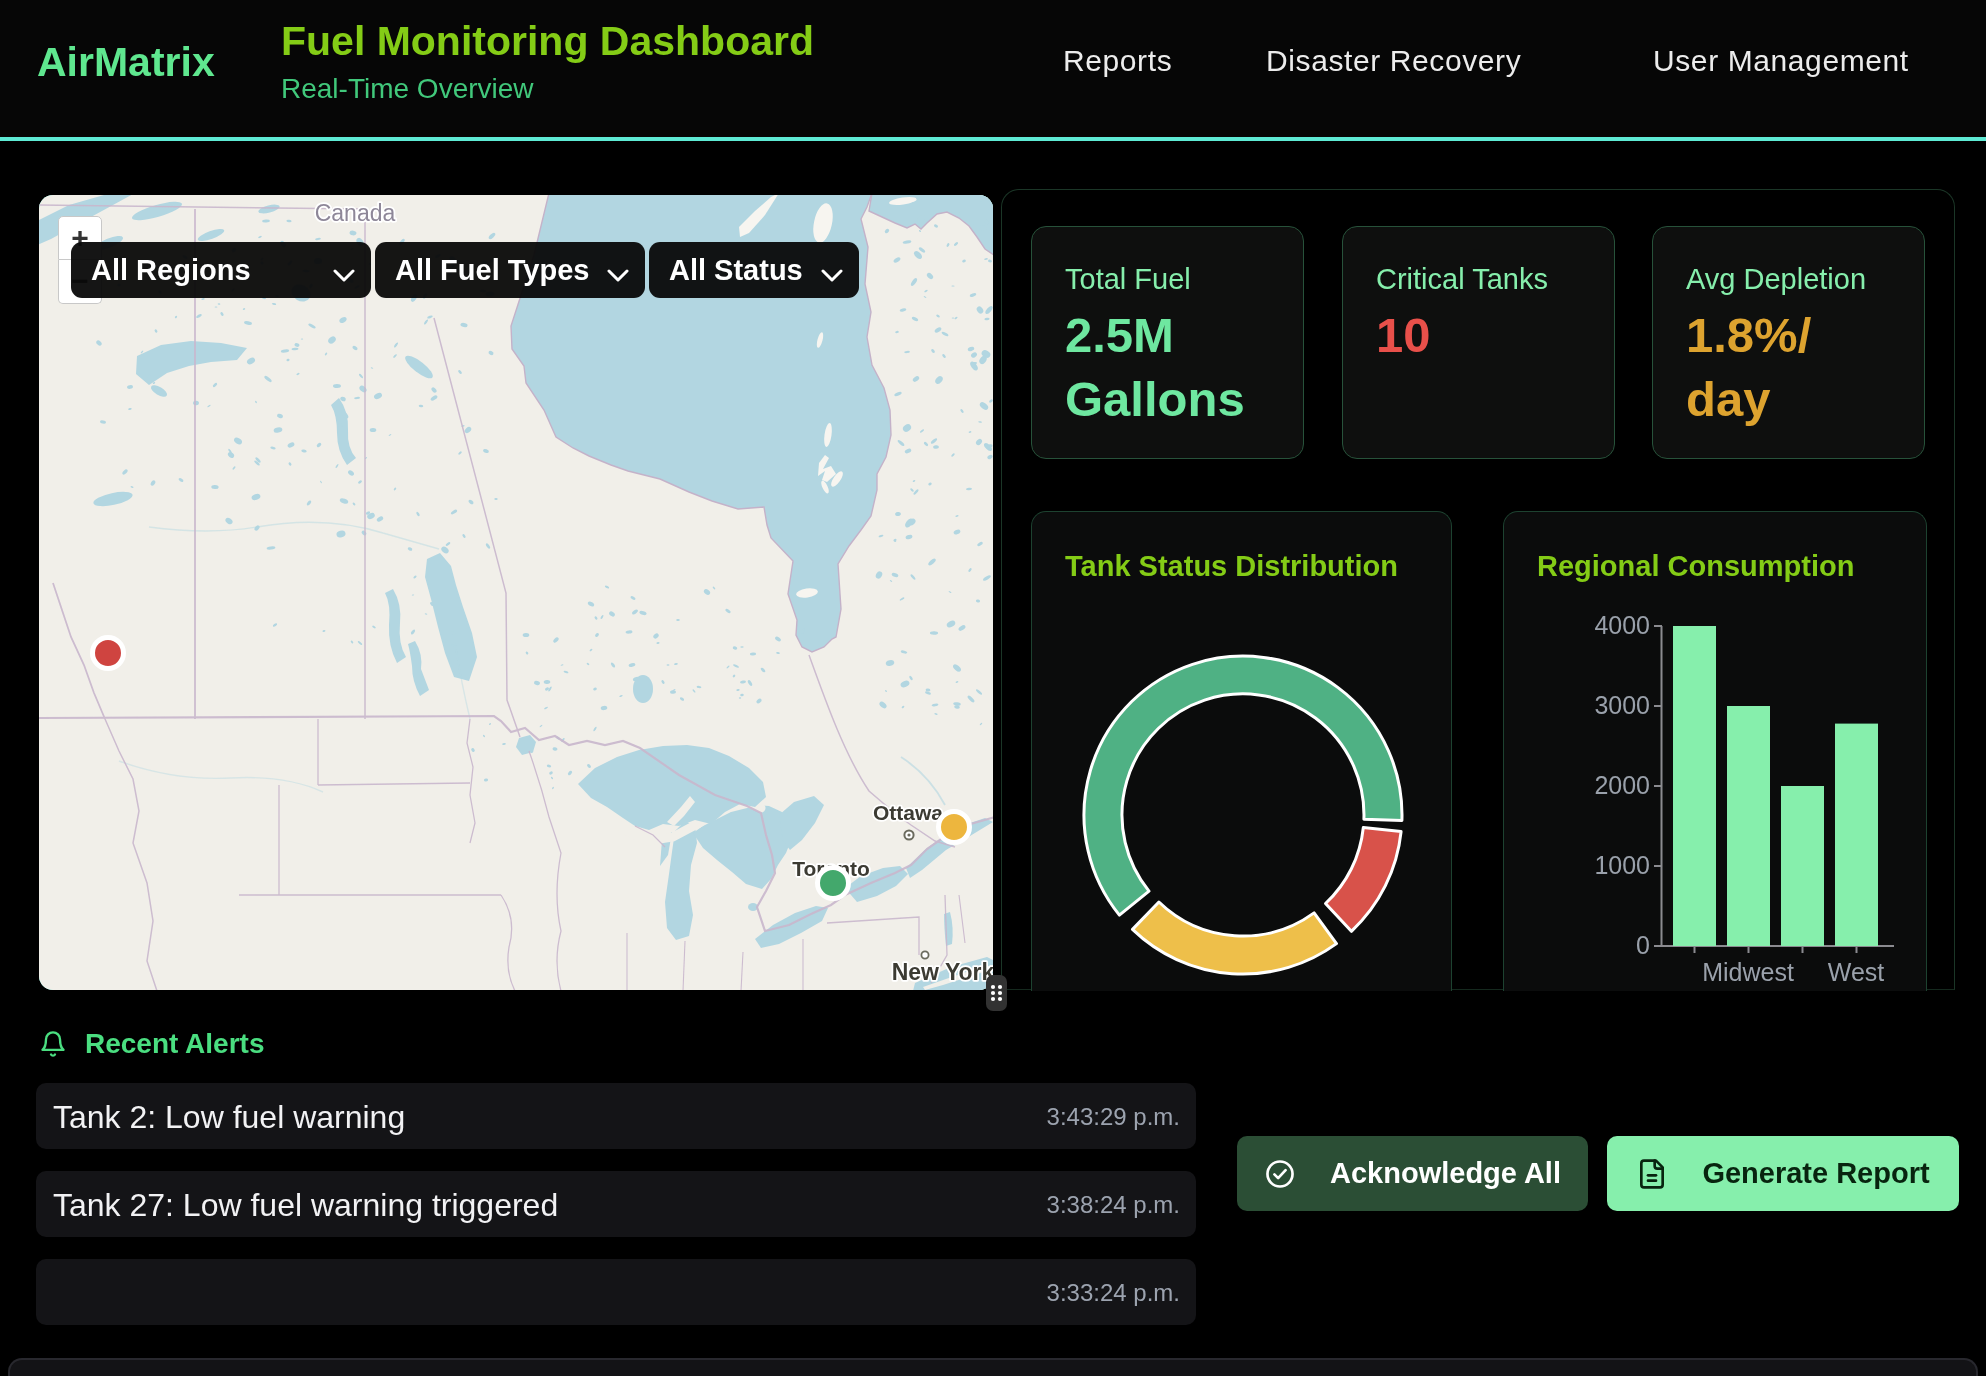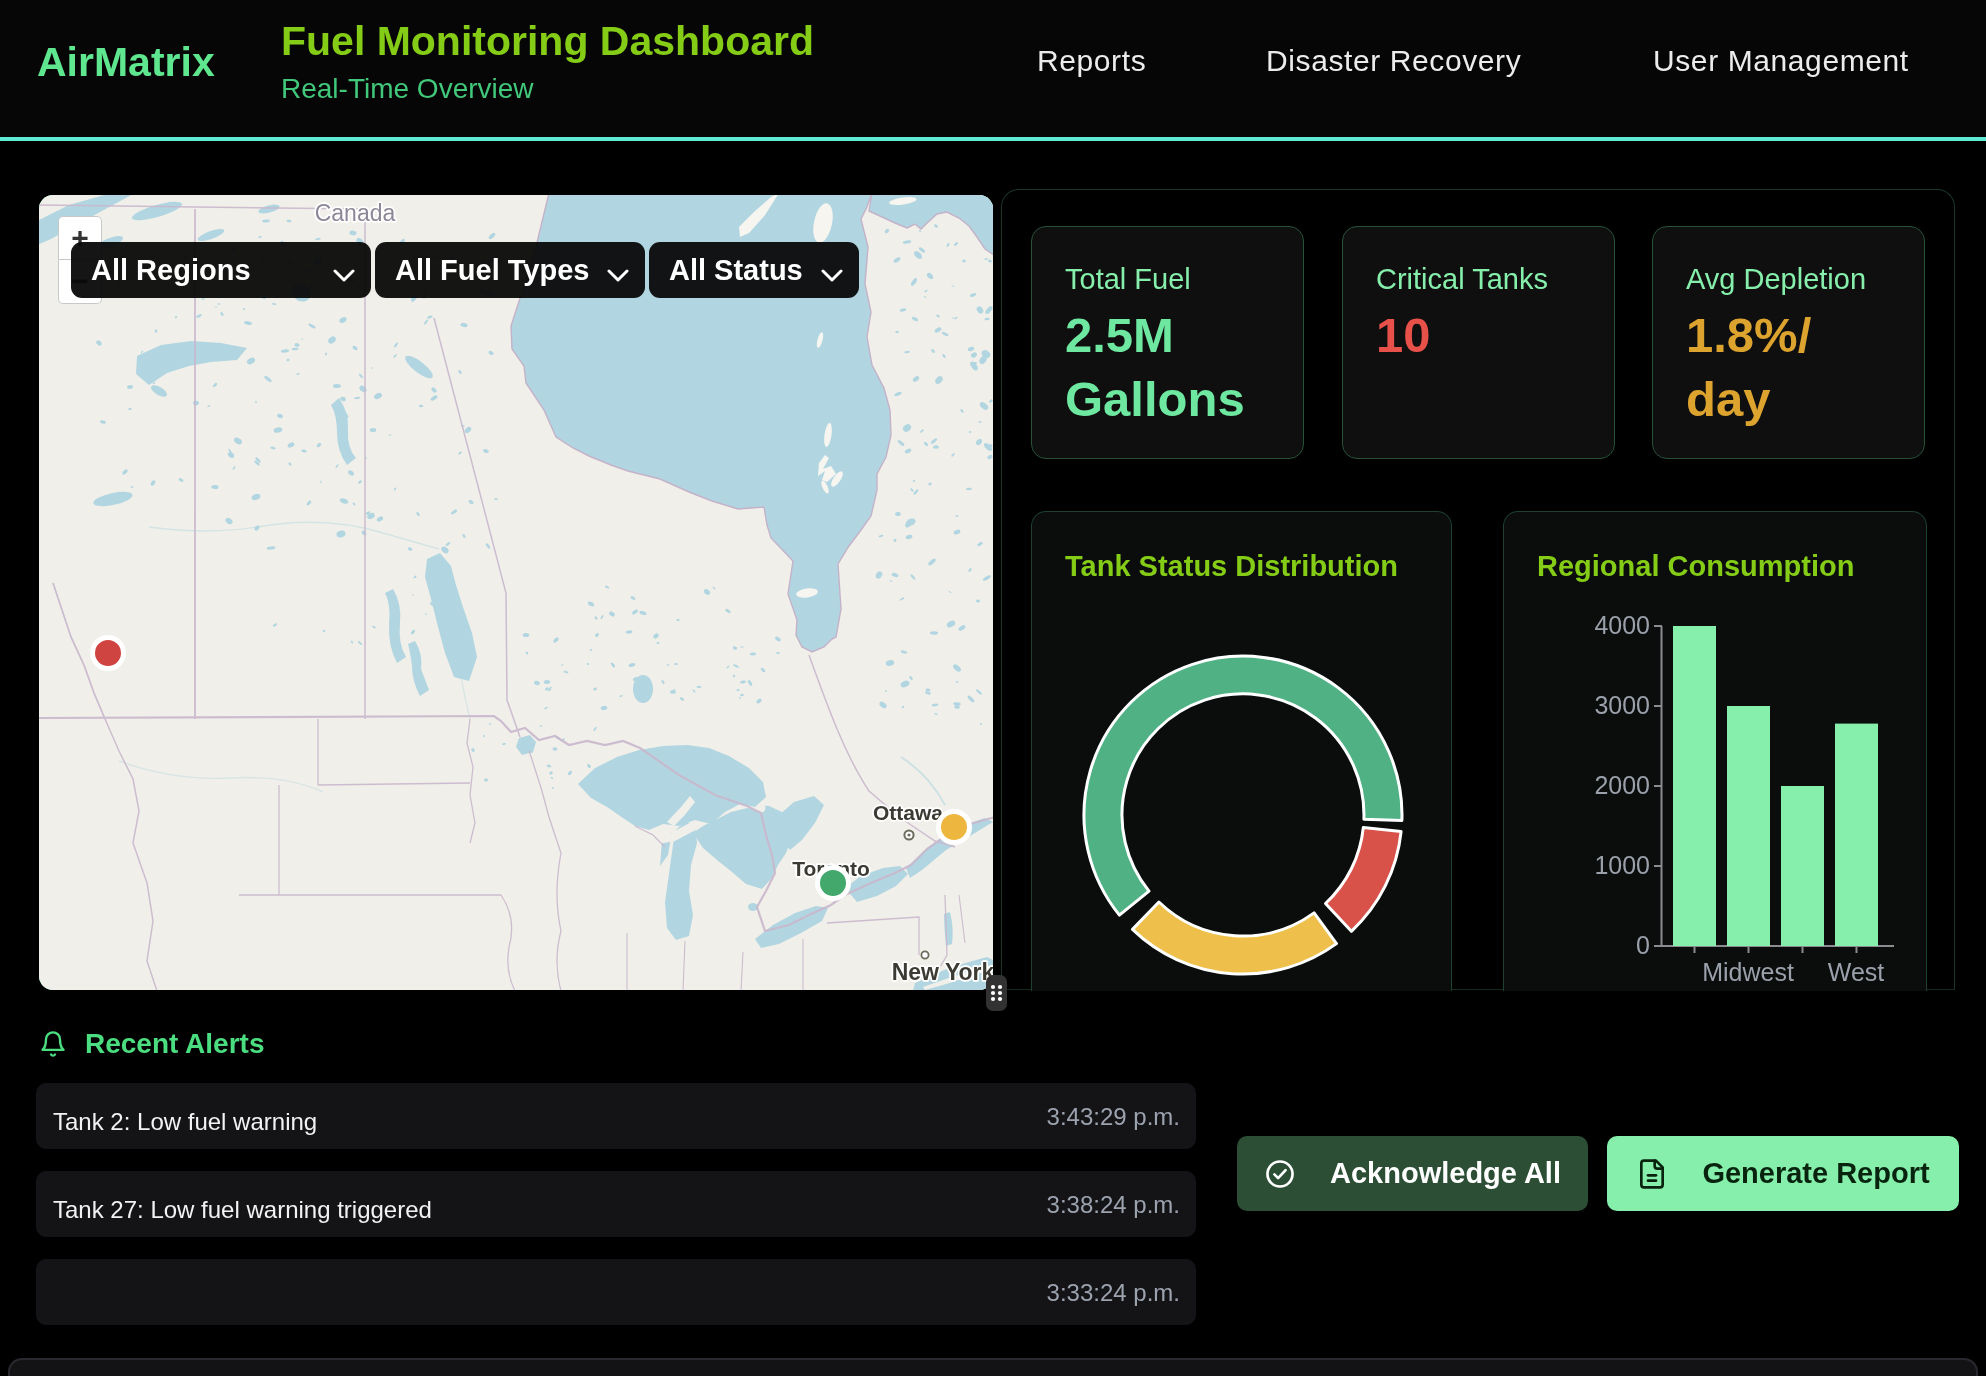--- a/index.html
+++ b/index.html
@@ -34,36 +34,36 @@
 #stat1 { left:29px; } #stat2 { left:340px; } #stat3 { left:650px; }
 .chartcard { position:absolute; top:321px; height:480px; background:#0b0c0c; border:1px solid #1d4230; border-radius:15px 15px 0 0; border-bottom:none; }
 #dcard { left:29px; width:421px; }
 #bcard { left:501px; width:424px; }
 .ctitle { position:absolute; left:33px; top:38px; font-size:29px; font-weight:bold; color:#84cc16; }
 
 
 #alerts-head { position:absolute; left:85px; top:1028px; font-size:28px; font-weight:bold; color:#4ade80; }
 #bell { position:absolute; left:39px; top:1029px; }
 .arow { position:absolute; left:36px; width:1160px; height:66px; background:#141417; border-radius:10px; }
-.arow .t { position:absolute; left:17px; top:16px; font-size:24px; color:#f2f2f4;margin-top:9px; }
+.arow .t { position:absolute; left:17px; top:16px; font-size:32px; color:#f2f2f4; }
 .arow .time { position:absolute; right:16px; top:20px; font-size:24px; color:#9ca3af; }
 .btn { position:absolute; top:1136px; height:75px; border-radius:10px; display:flex; align-items:center; justify-content:center; gap:34px; font-size:29px; font-weight:bold; }
 #ackbtn { left:1237px; width:351px; background:#2b4e35; color:#fff; }
 #genbtn { left:1607px; width:352px; background:#86efac; color:#08240f; }
 
 
 #footer { position:absolute; left:8px; top:1358px; width:1970px; height:18px; background:#131316; border:2px solid #28282e; border-bottom:none; border-radius:14px 14px 0 0; }
 </style>
 </head>
 <body>
 <div id="header">
   <div id="brand">AirMatrix</div>
   <div id="h-title">Fuel Monitoring Dashboard</div>
   <div id="h-sub">Real-Time Overview</div>
-  <div class="nav" style="left:1037px;text-align:right;">Reports</div>
+  <div class="nav" style="left:1063px;text-align:right;">Reports</div>
   <div class="nav" style="left:1266px;">Disaster Recovery</div>
   <div class="nav" style="left:1653px;">User Management</div>
 </div>
 
 <div id="mapcard">
   <svg id="mapsvg" width="954" height="795" viewBox="0 0 954 795" style="position:absolute;left:0;top:0;">
 <rect width="954" height="795" fill="#f1efe9"></rect>
 <path d="M 510,-2 L 495,60 L 472,131 L 473,154 L 485,171 L 487,188 L 505,215 L 517,242 L 534,253 L 550,261 L 572,270 L 589,276 L 621,284 L 650,297 L 673,306 L 699,314 L 725,312 L 728,330 L 732,343 L 754,366 L 749,399 L 758,425 L 757,440 L 763,452 L 773,457 L 785,452 L 793,444 L 797,442 L 802,414 L 799,369 L 810,351 L 822,335 L 832,321 L 838,295 L 838,279 L 847,262 L 852,240 L 851,215 L 845,193 L 833,170 L 828,142 L 832,117 L 826,89 L 829,52 L 822,24 L 828,12 L 833,-2 Z" fill="#b2d6e1" stroke="#c4b2c9" stroke-width="1.4"></path>
 <path d="M 833,-2 L 958,-2 L 958,62 L 946,54 L 938,42 L 930,31 L 920,23 L 908,17 L 898,19 L 888,28 L 882,34 L 876,29 L 868,33 L 856,28 L 843,22 L 830,16 Z" fill="#b2d6e1" stroke="#c4b2c9" stroke-width="1.4"></path>
 <ellipse cx="864" cy="6" rx="14" ry="3.5" fill="#f7f5f0" transform="rotate(-8 864 6)"></ellipse>

